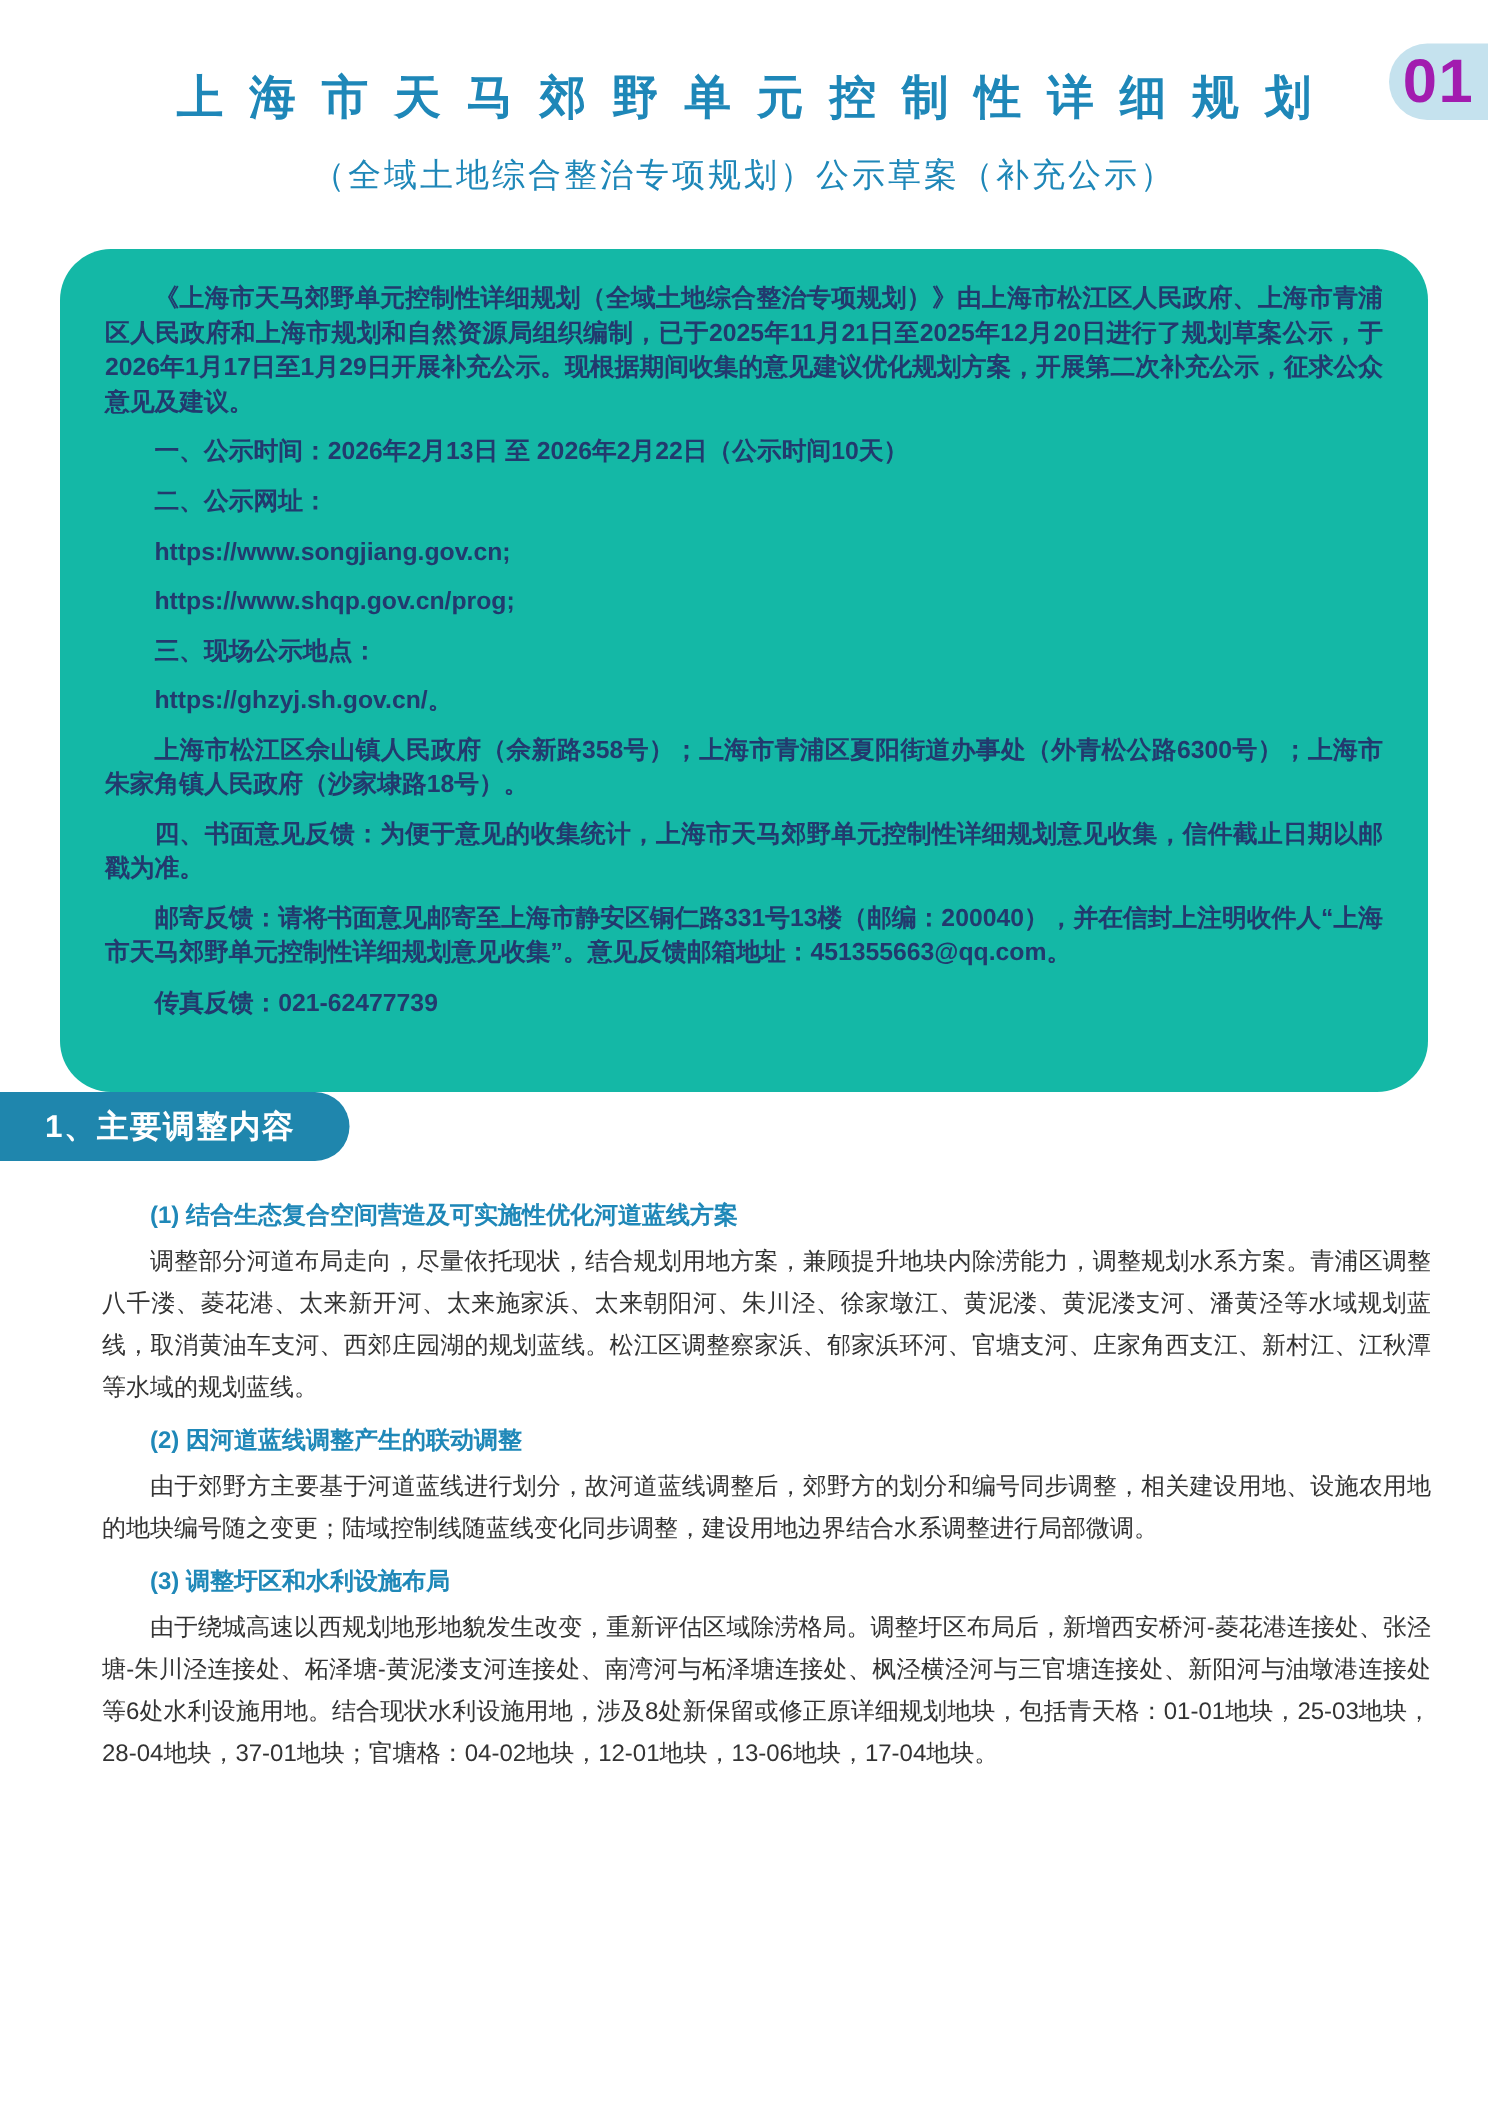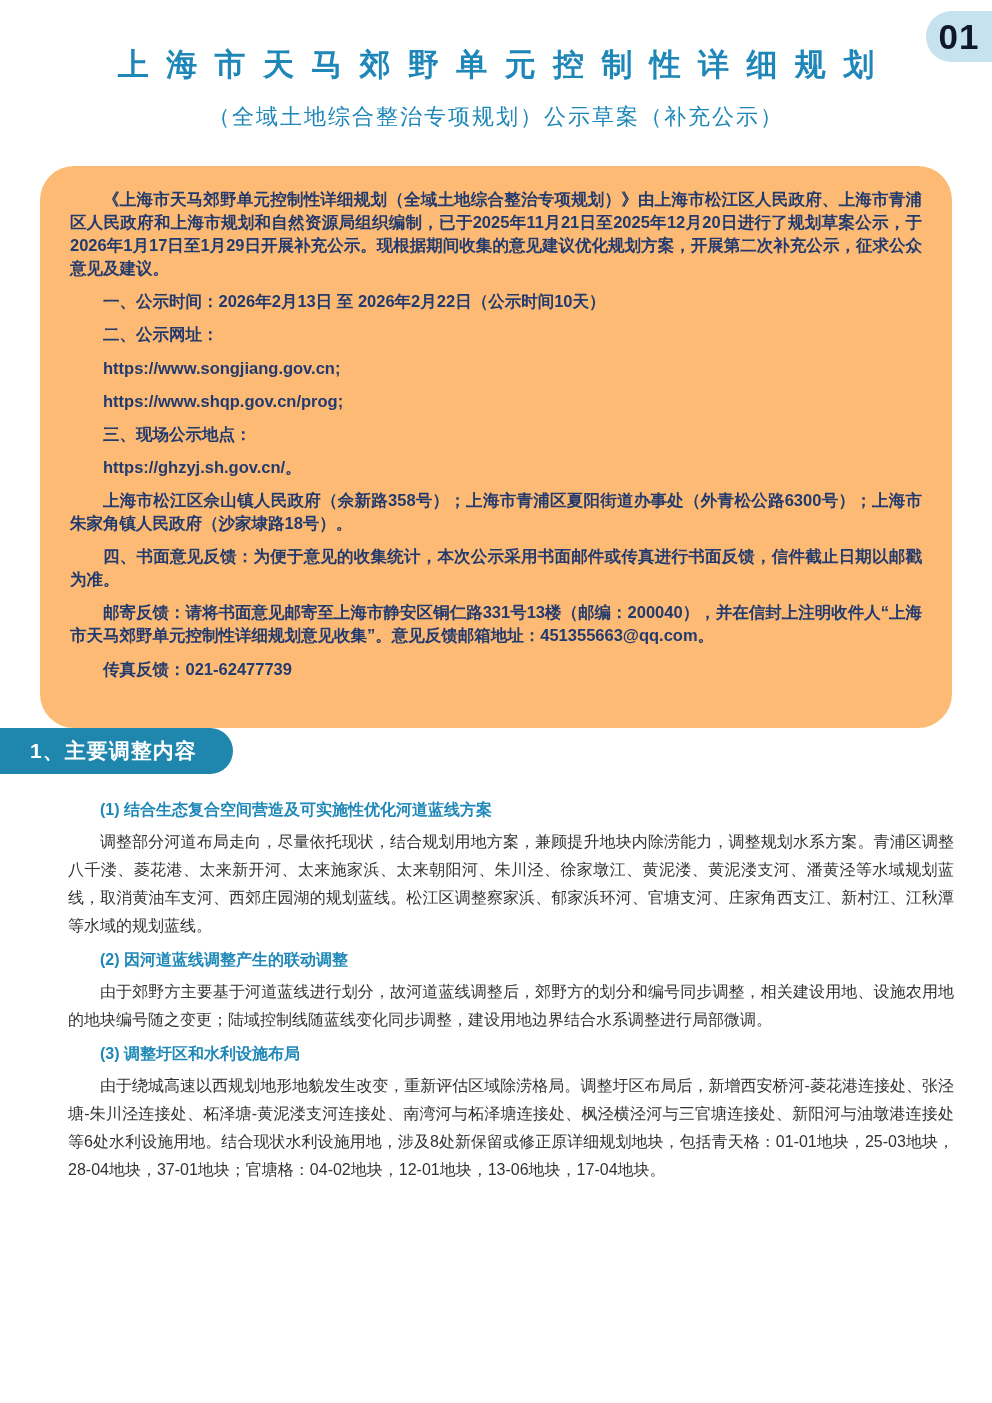--- a/index.html
+++ b/index.html
@@ -12,32 +12,32 @@
     position: relative;
     width: 992px;
     height: 1403px;
     background: #ffffff;
     overflow: hidden;
   }
 
   
   .page-num {
     position: absolute;
-    top: 11px;
+    top: 29px;
     right: 0;
     width: 66px;
     height: 51px;
     background: #c5e2ee;
     border-radius: 26px 0 0 26px;
     display: flex;
     align-items: center;
     justify-content: center;
-    font-size: 35px;
+    font-size: 41px;
     font-weight: 700;
-    color: #0f172a;
+    color: #a21caf;
     letter-spacing: 1px;
   }
 
   
   .title {
     margin: 44px 30px 0;
     text-align: center;
     font-size: 31px;
     font-weight: 700;
     color: #1e87b8;
@@ -53,21 +53,21 @@
     color: #1e87b8;
     letter-spacing: 2px;
     white-space: nowrap;
   }
 
   
   .notice-box {
     margin: 34px 40px 0 40px;
     width: 912px;
     min-height: 562px;
-    background: #fdba74;
+    background: #14b8a6;
     border-radius: 34px;
     padding: 22px 30px 14px 30px;
   }
   .notice-par {
     font-size: 16.5px;
     font-weight: 700;
     color: #223a6e;
     line-height: 1.4;
     text-indent: 2em;
     text-align: justify;
@@ -119,21 +119,21 @@
 
   <div class="notice-box">
       <p class="notice-par">《上海市天马郊野单元控制性详细规划（全域土地综合整治专项规划）》由上海市松江区人民政府、上海市青浦区人民政府和上海市规划和自然资源局组织编制，已于2025年11月21日至2025年12月20日进行了规划草案公示，于2026年1月17日至1月29日开展补充公示。现根据期间收集的意见建议优化规划方案，开展第二次补充公示，征求公众意见及建议。</p>
       <p class="notice-par">一、公示时间：2026年2月13日 至 2026年2月22日（公示时间10天）</p>
       <p class="notice-par">二、公示网址：</p>
       <p class="notice-par">https://www.songjiang.gov.cn;</p>
       <p class="notice-par">https://www.shqp.gov.cn/prog;</p>
       <p class="notice-par">三、现场公示地点：</p>
       <p class="notice-par">https://ghzyj.sh.gov.cn/。</p>
       <p class="notice-par">上海市松江区佘山镇人民政府（佘新路358号）；上海市青浦区夏阳街道办事处（外青松公路6300号）；上海市朱家角镇人民政府（沙家埭路18号）。</p>
-      <p class="notice-par">四、书面意见反馈：为便于意见的收集统计，本次公示采用书面邮件或传真进行书面反馈，信件截止日期以邮戳为准。</p>
+      <p class="notice-par">四、书面意见反馈：为便于意见的收集统计，上海市天马郊野单元控制性详细规划意见收集，信件截止日期以邮戳为准。</p>
       <p class="notice-par">邮寄反馈：请将书面意见邮寄至上海市静安区铜仁路331号13楼（邮编：200040），并在信封上注明收件人“上海市天马郊野单元控制性详细规划意见收集”。意见反馈邮箱地址：451355663@qq.com。</p>
       <p class="notice-par">传真反馈：021-62477739</p>
     </div>
 
   <div class="section-badge">1、主要调整内容</div>
 
   <div class="section-content">
       <h3 class="sub-heading">(1) 结合生态复合空间营造及可实施性优化河道蓝线方案</h3>
       <p class="sub-body">调整部分河道布局走向，尽量依托现状，结合规划用地方案，兼顾提升地块内除涝能力，调整规划水系方案。青浦区调整八千溇、菱花港、太来新开河、太来施家浜、太来朝阳河、朱川泾、徐家墩江、黄泥溇、黄泥溇支河、潘黄泾等水域规划蓝线，取消黄油车支河、西郊庄园湖的规划蓝线。松江区调整察家浜、郁家浜环河、官塘支河、庄家角西支江、新村江、江秋潭等水域的规划蓝线。</p>
       <h3 class="sub-heading">(2) 因河道蓝线调整产生的联动调整</h3>

